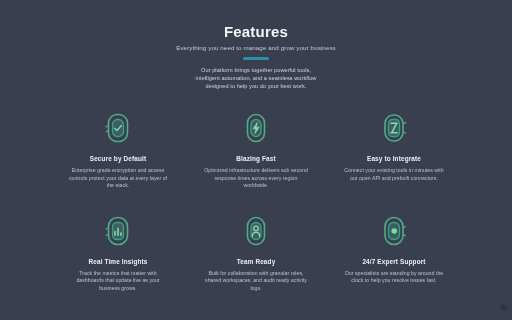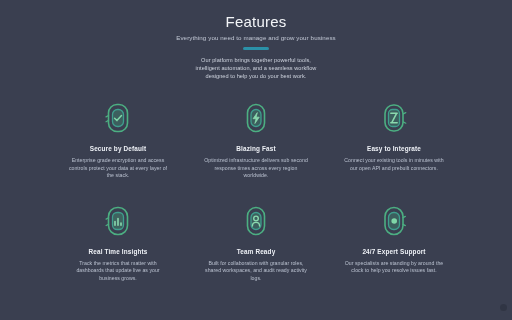--- a/index.html
+++ b/index.html
@@ -23,24 +23,24 @@
     padding: 9px 56px 0 56px;
   }
 
   
   .header {
     text-align: center;
   }
   .page-title {
     color: #f3f5f8;
     font-size: 15px;
-    font-weight: normal;
+    font-weight: bold;
     letter-spacing: 0.2px;
     line-height: 17px;
-    margin: 4px 0 4px 0;
+    margin: 14px 0 4px 0;
   }
   .subtitle {
     color: #c3c9d6;
     font-size: 6.2px;
     line-height: 8px;
     letter-spacing: 0.1px;
     margin: 0 auto;
     max-width: 300px;
   }
   .accent-bar {

